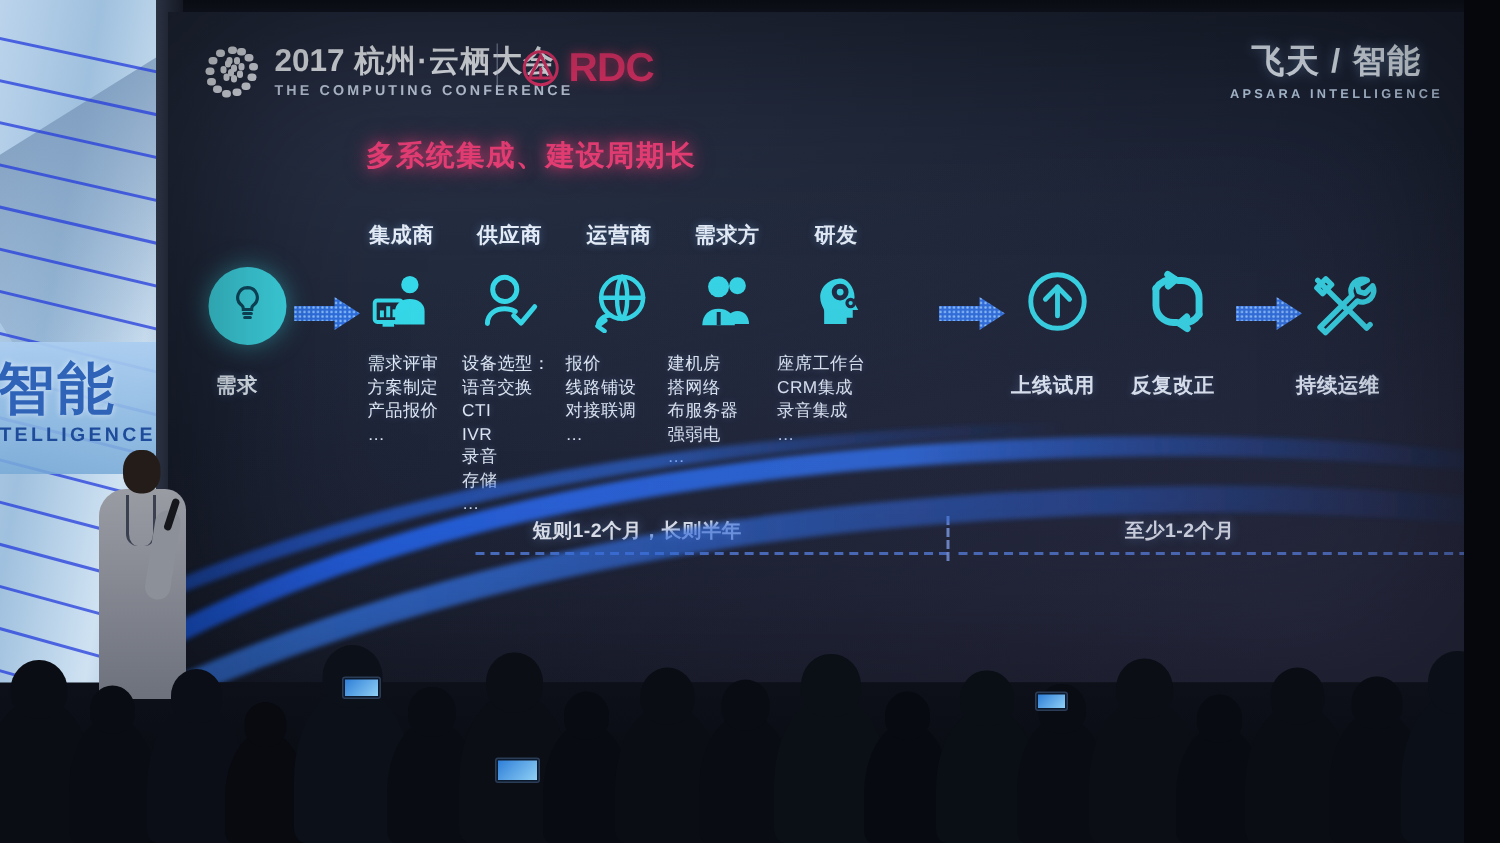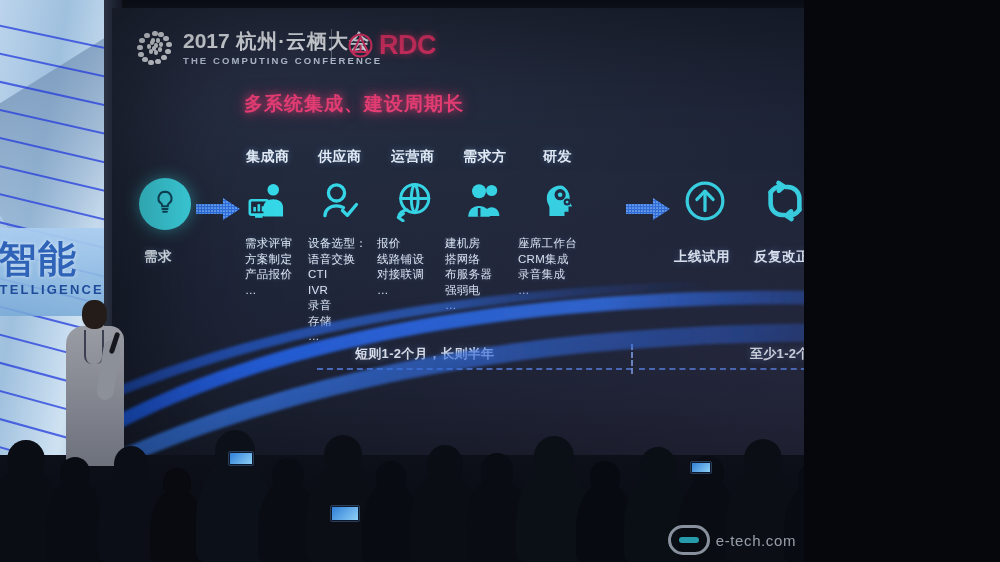--- a/index.html
+++ b/index.html
@@ -1,19 +1,19 @@
 <!DOCTYPE html>
 <html><head>
 <meta charset="utf-8">
 <style>
   * { margin:0; padding:0; box-sizing:border-box; }
   html,body { width:1000px; height:562px; overflow:hidden; background:#05070d; }
   body { font-family:"Liberation Sans","DejaVu Sans",sans-serif; }
 
-  #stage { position:relative; width:804px; height:562px; overflow:hidden;
+  #stage { position:relative; width:976px; height:562px; overflow:hidden;
            background:#0a0d16; }
 
   
   .room-dark { position:absolute; inset:0;
     background:linear-gradient(180deg,#12151f 0%,#0d1019 45%,#080a11 100%); }
 
   
   .window-wall { position:absolute; left:0; top:0; width:112px; height:470px;
     background:linear-gradient(100deg,#bcd4ec 0%,#9fc0de 35%,#cfe2f2 70%,#8fb0d0 100%);
     overflow:hidden; }
@@ -453,19 +453,13 @@
         <i></i>
       </div>
       <div class="phone" style="left: 330px; bottom: 40px; width: 30px; height: 17px;">
         <i></i>
       </div>
       <div class="phone" style="left: 690px; bottom: 88px; width: 22px; height: 13px;">
         <i></i>
       </div>
     </div>
 
-  <div class="wm">
-    <div class="wm-mark">
-        <i></i>
-      </div>
-    <div class="wm-txt">e-tech.com</div>
-  </div>
 </div>
 
 </body></html>

